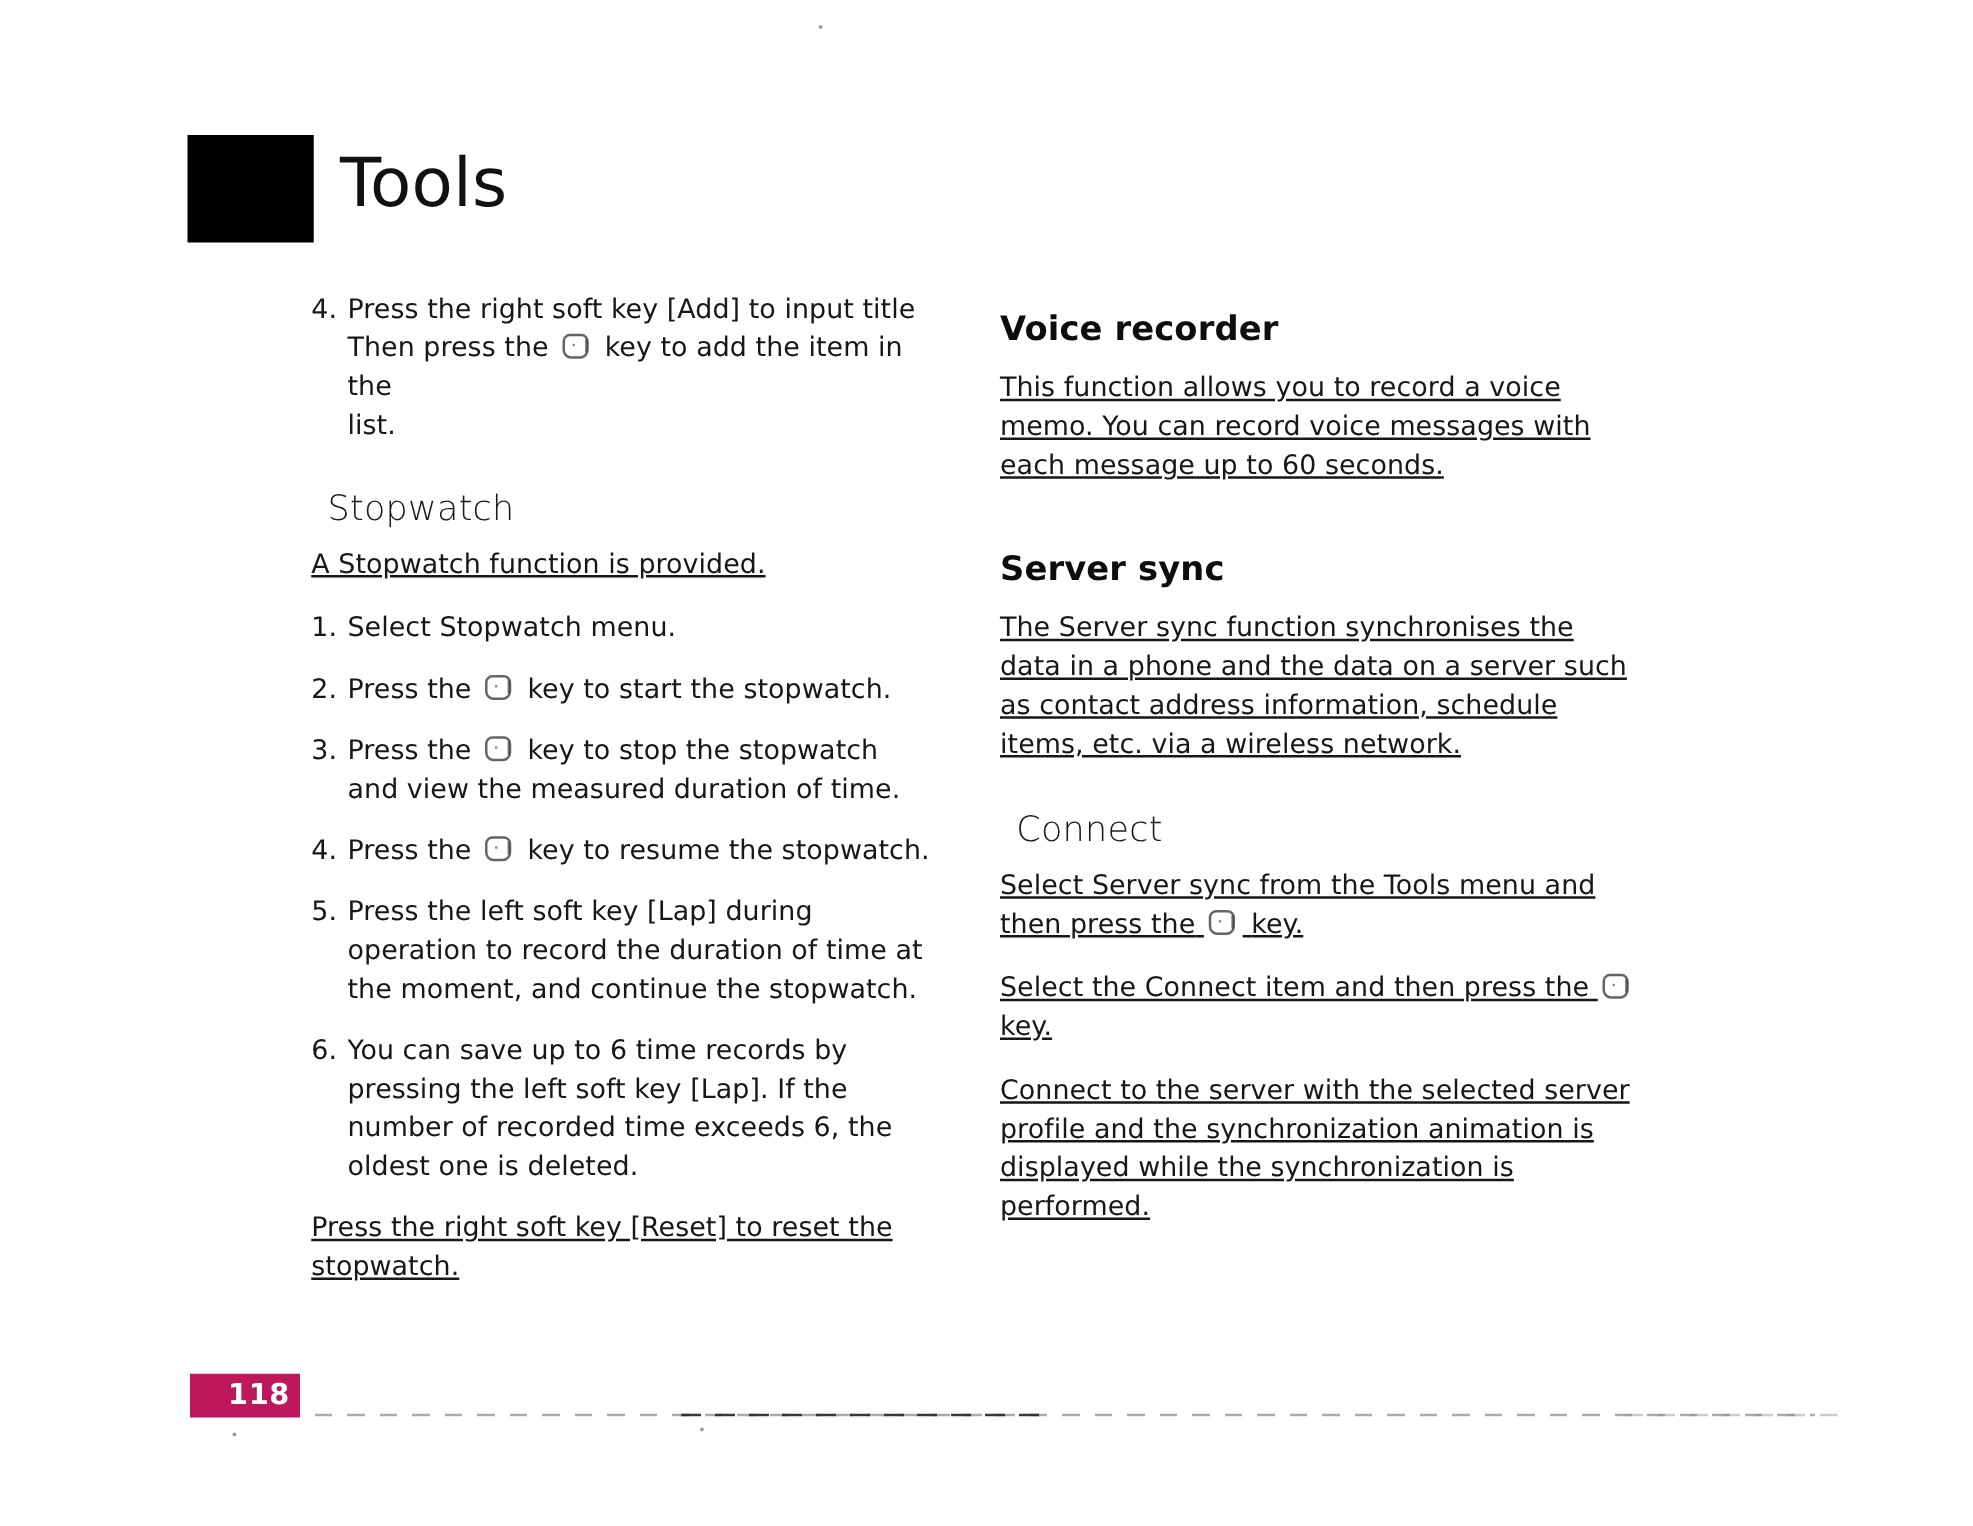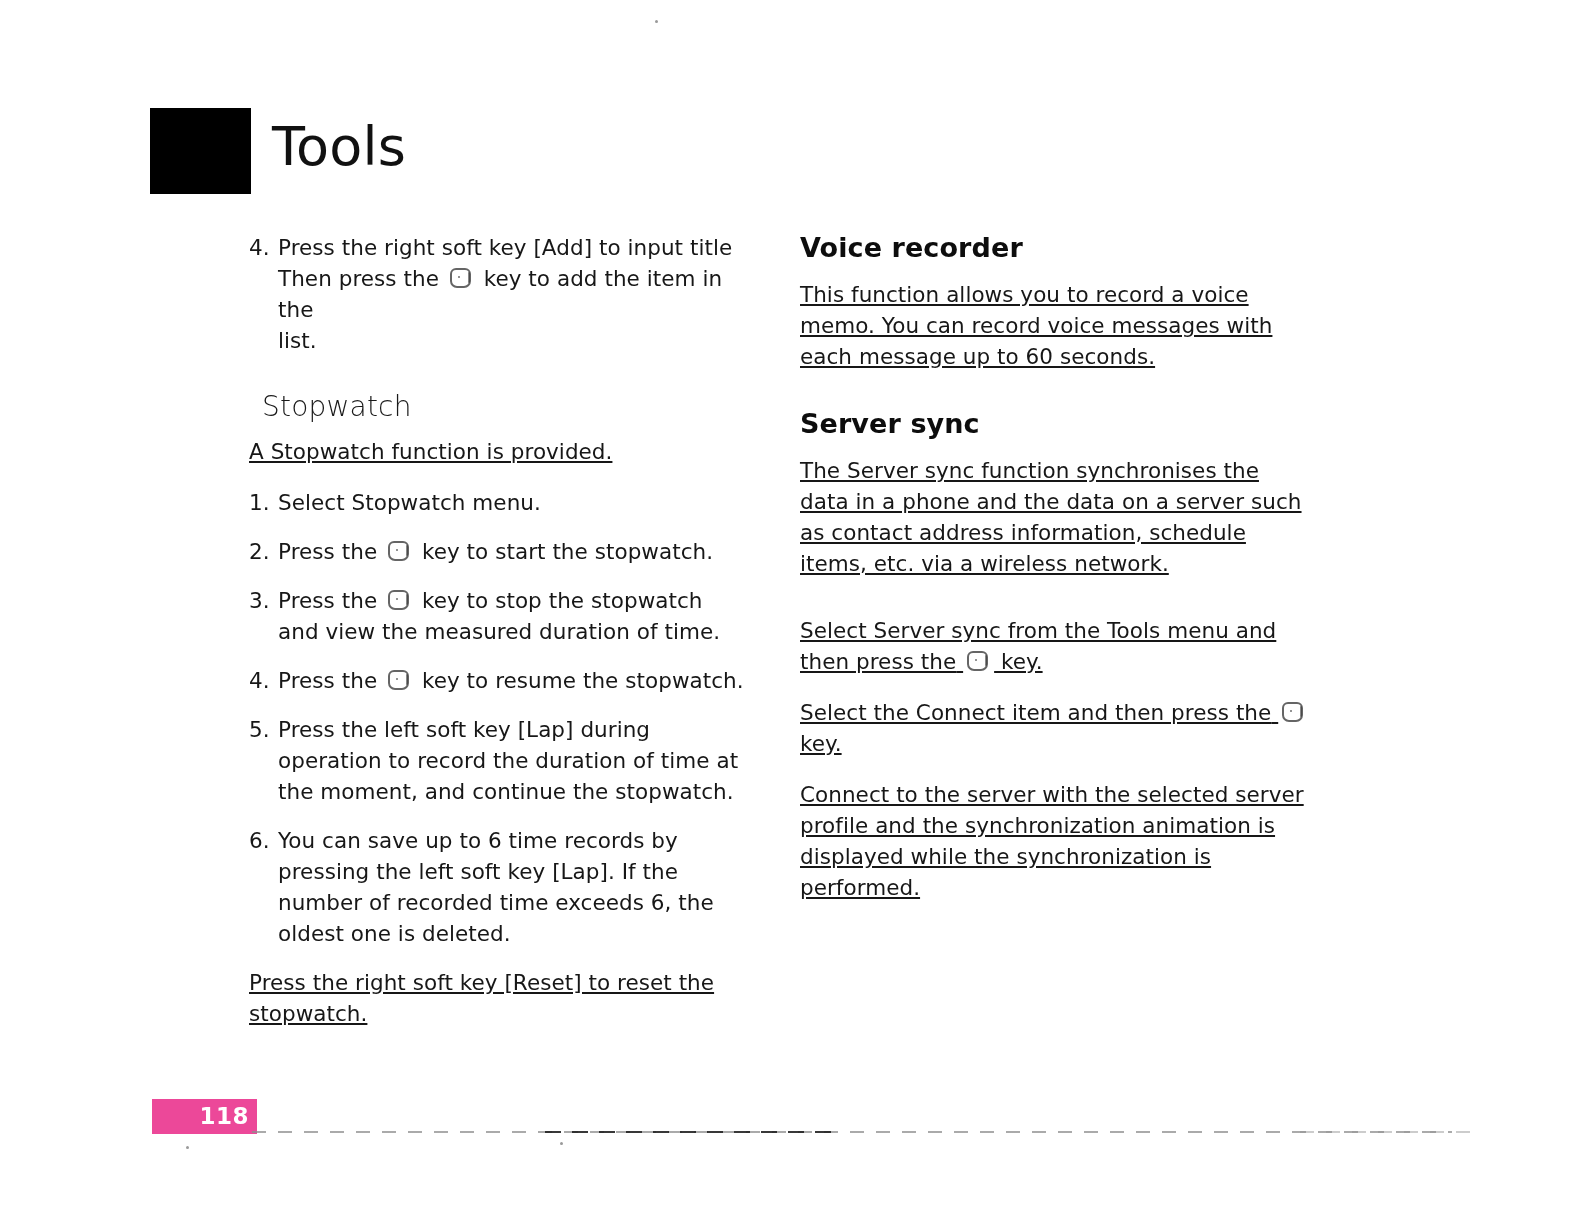--- a/index.html
+++ b/index.html
@@ -56,21 +56,21 @@
     top: 232px;
   }
   .col-left  { left: 249px; width: 500px; }
   .col-right { left: 800px; width: 510px; }
 
   
   .h2 {
     font-size: 27px;
     font-weight: 700;
     line-height: 1.22;
-    margin: 0 0 14px 0;
+    margin: 16px 0 14px 0;
     letter-spacing: 0.1px;
     color: #0d0d0d;
   }
   .h3 {
     font-size: 28px;
     font-weight: 300;
     line-height: 1.22;
     margin: 0 0 12px 13px;
     letter-spacing: 0.2px;
     color: #1a1a1a;
@@ -145,23 +145,23 @@
     height: 2px;
     background: #3a3a3a;
     opacity: 0.55;
   }
 
   
   .footer-box {
     position: absolute;
     left: 152px;
     top: 1099px;
-    width: 105px;
+    width: 88px;
     height: 35px;
-    background: #ec4899;
+    background: #be185d;
   }
   .footer-page {
     position: absolute;
     right: 8px;
     top: 0;
     height: 35px;
     line-height: 35px;
     color: #ffffff;
     font-size: 23px;
     font-weight: 700;
@@ -305,20 +305,21 @@
     <div class="h2">Voice recorder</div>
     <p class="body">This function allows you to record a voice memo. You can record voice messages with each message up to 60 seconds.</p>
 
     <div class="spacer-sm"></div>
 
     <div class="h2">Server sync</div>
     <p class="body">The Server sync function synchronises the data in a phone and the data on a server such as contact address information, schedule items, etc. via a wireless network.</p>
 
     <div class="spacer-sm"></div>
 
+    <div class="h3">Connect</div>
 
     <p class="body">
       <span>Select Server sync from the Tools menu and then press the</span>
       <span class="keyicon">
         <span class="shell"></span>
         <span class="tick"></span>
         <span class="dot"></span>
       </span>
       <span>key.</span>
     </p>

